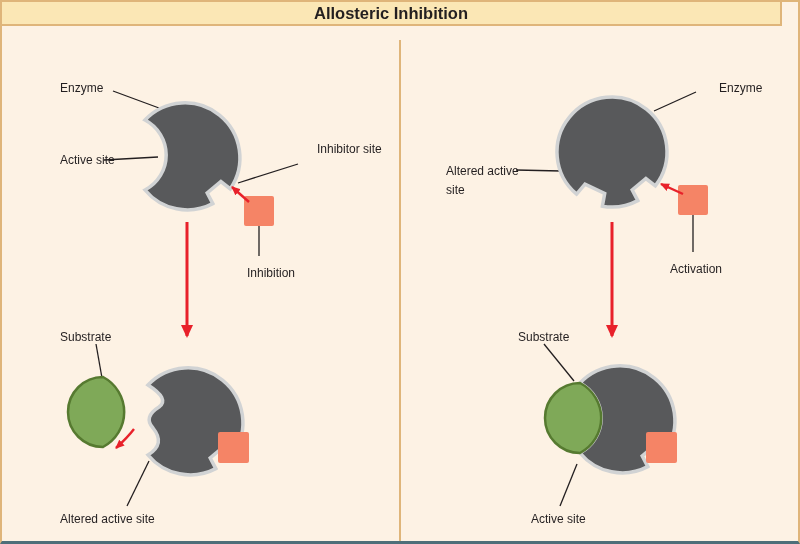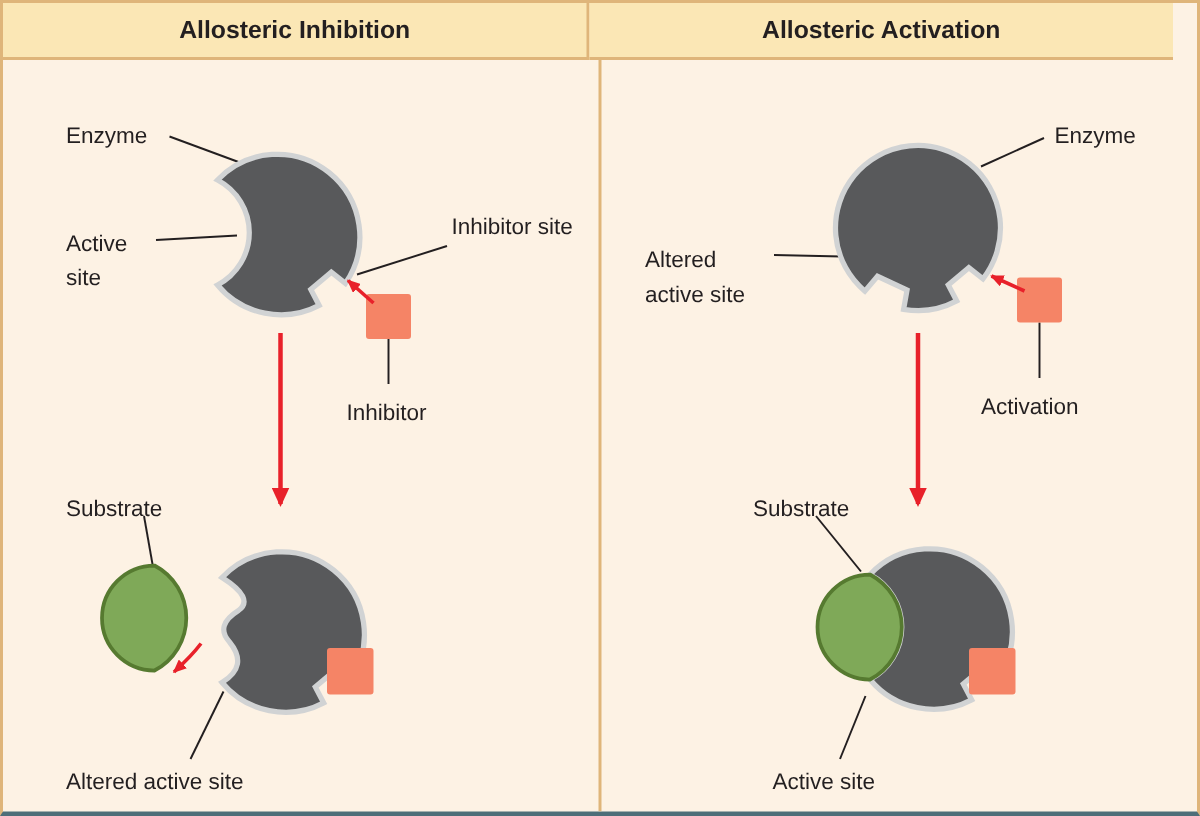--- a/index.html
+++ b/index.html
@@ -12,21 +12,21 @@
     height: 544px;
     background: var(--background, #fdf2e4);
     border: 2px solid var(--border, #dfb57a);
     border-bottom: 3px solid var(--bottom-rule, #4e6e79);
     overflow: hidden;
   }
 
   .header-row {
     position: absolute;
     top: 0; left: 0; right: 16px;
-    height: 38px;
+    height: 24px;
     display: flex;
     z-index: 3;
   }
   .header-cell {
     flex: 1;
     background: var(--header-background, #fbe7b5);
     border-bottom: 2px solid var(--border, #dfb57a);
     display: flex;
     align-items: center;
     justify-content: center;
@@ -47,46 +47,46 @@
 
   svg.diagram {
     position: absolute;
     top: -2px; left: -2px;
     width: 800px; height: 544px;
     z-index: 1;
   }
 
   .label {
     position: absolute;
-    font-size: 15px;
+    font-size: 12px;
     line-height: 1.55;
     color: var(--text, #231f20);
     z-index: 2;
     white-space: normal;
+    margin-left: 16px;
   }
   .label.nowrap { white-space: nowrap; }
 
   
   .enzyme   { fill: var(--enzyme, #58595b); stroke: var(--enzyme-outline, #d1d3d4); stroke-width: 3.5; }
   .ligand   { fill: var(--ligand-square, #f58466); }
   .substrate{ fill: var(--substrate, #7fa958); stroke: var(--substrate-outline, #567a30); stroke-width: 2.5; }
   .pointer  { stroke: var(--text, #231f20); stroke-width: 1.3; fill: none; }
   .red-line { stroke: var(--arrow, #e8212a); fill: none; }
   .small-red{ stroke-width: 2.4; }
   .big-red  { stroke-width: 3; }
   .arrow-fill { fill: var(--arrow, #e8212a); }
 </style>
 </head>
 <body>
 
 <div class="figure">
 
   <div class="header-row">
     <div class="header-cell left">Allosteric Inhibition</div>
-    <div class="header-cell">Allosteric Activation</div>
   </div>
 
   <div class="divider"></div>
 
   <svg class="diagram" viewBox="0 0 800 544" xmlns="http://www.w3.org/2000/svg">
     <defs>
       <path id="enzyme-normal" d="M -42,-35 A 55,55 0 0 1 43.3,33.9 L 33.9,26.5 L 20.2,38 L 25.8,48.6 A 55,55 0 0 1 -42,35 A 39.5,39.5 0 0 0 -42,-35 Z"></path>
       <path id="enzyme-wavy" d="M -42,-35 A 55,55 0 0 1 43.3,33.9 L 33.9,26.5 L 20.2,38 L 25.8,48.6 A 55,55 0 0 1 -42,35 Q -24,24 -37,8 Q -47,-3 -31,-13 Q -20,-21 -42,-35 Z"></path>
       <path id="enzyme-notched" d="M -35.4,42.1 A 55,55 0 1 1 43.3,33.9 L 33.9,26.5 L 20.2,38 L 25.8,48.6 A 55,55 0 0 1 -9.6,54.2 L -7.3,41.4 L -27,32.2 Z"></path>
       <path id="substrate-shape" d="M -42,-35 A 39.5,39.5 0 0 1 -42,35 A 35,35 0 0 1 -42,-35 Z"></path>
@@ -132,21 +132,21 @@
     <line class="red-line big-red" x1="612" y1="222" x2="612" y2="336" marker-end="url(#ah-big)"></line>
 
     <use href="#enzyme-normal" transform="translate(622,418)" class="enzyme"></use>
     <rect class="ligand" x="646" y="432" width="31" height="31" rx="2"></rect>
     <use href="#substrate-shape" transform="translate(622,418)" class="substrate"></use>
   </svg>
 
   <div class="label nowrap" style="left:42px;  top:77px;">Enzyme</div>
   <div class="label" style="left:42px;  top:149px; width:56px;">Active site</div>
   <div class="label" style="left:299px; top:138px; width:82px;">Inhibitor site</div>
-  <div class="label nowrap" style="left:229px; top:262px;">Inhibitor</div>
+  <div class="label nowrap" style="left:229px; top:262px;">Inhibition</div>
   <div class="label nowrap" style="left:42px;  top:326px;">Substrate</div>
   <div class="label nowrap" style="left:42px;  top:508px;">Altered active site</div>
 
   <div class="label nowrap" style="left:701px; top:77px;">Enzyme</div>
   <div class="label" style="left:428px; top:160px; width:86px;">Altered active site</div>
   <div class="label nowrap" style="left:652px; top:258px;">Activation</div>
   <div class="label nowrap" style="left:500px; top:326px;">Substrate</div>
   <div class="label nowrap" style="left:513px; top:508px;">Active site</div>
 
 </div>

